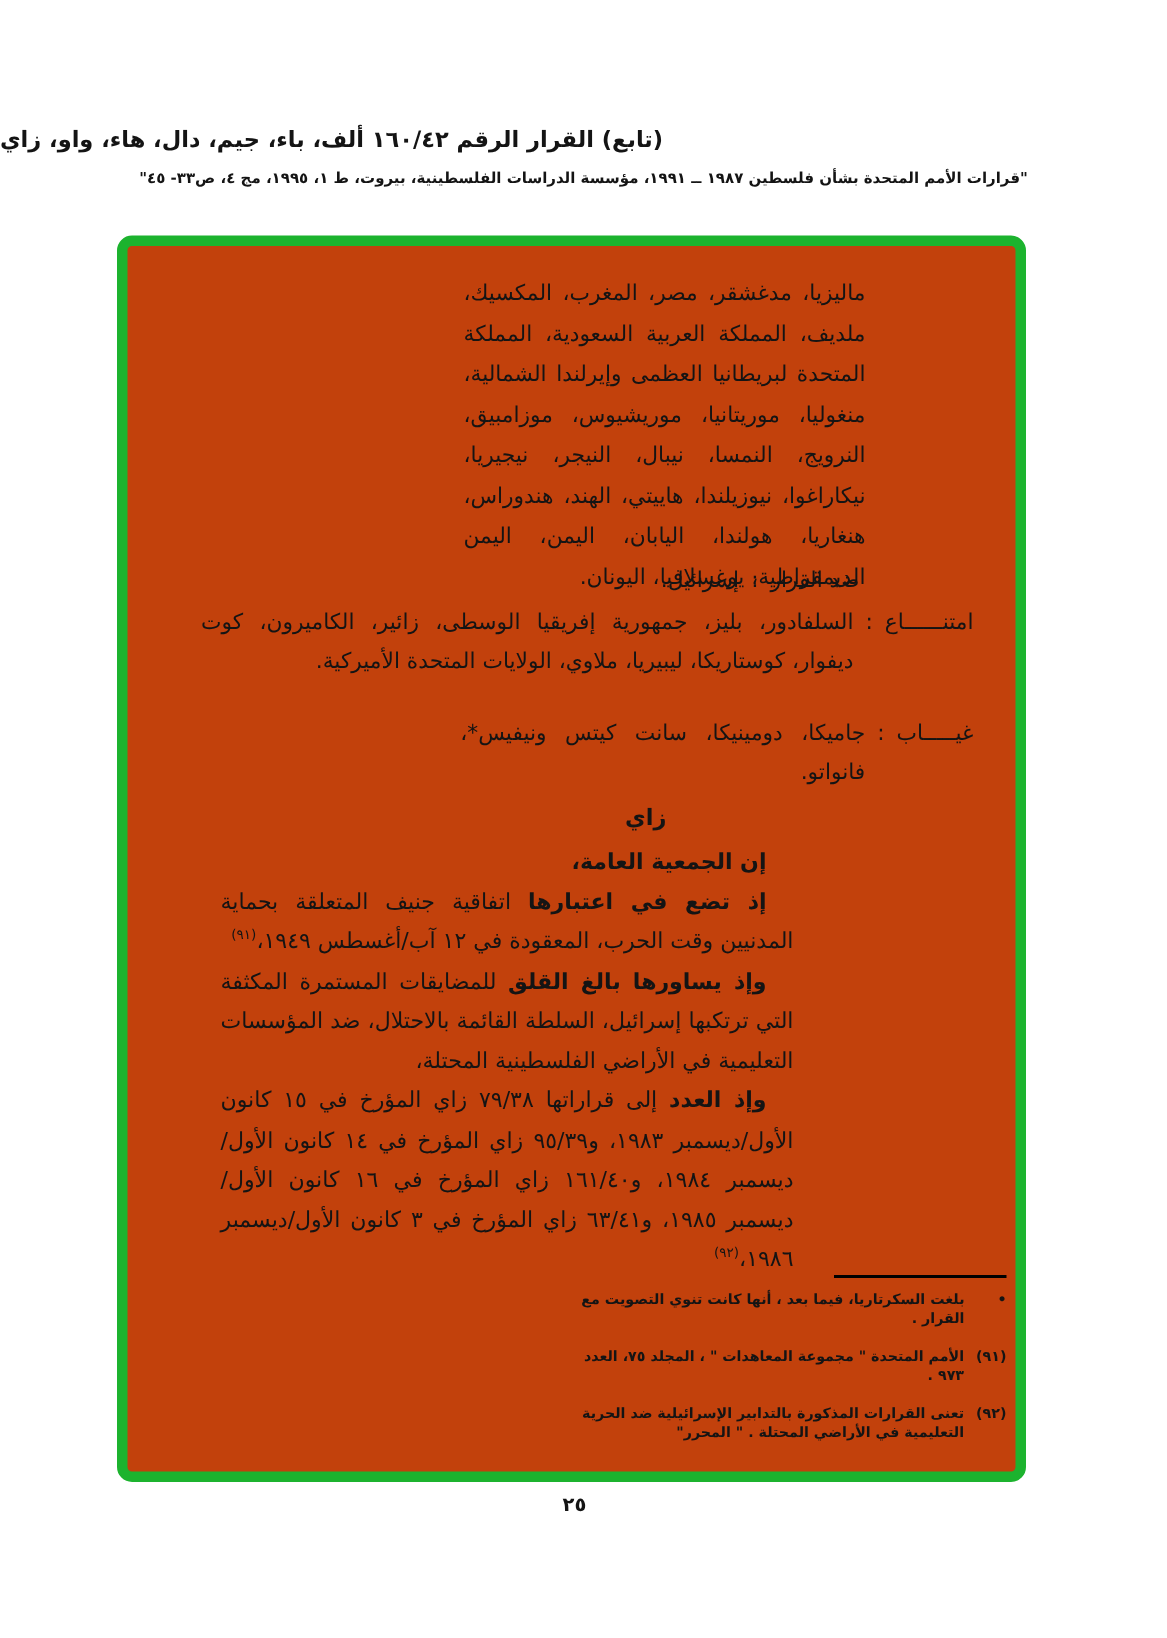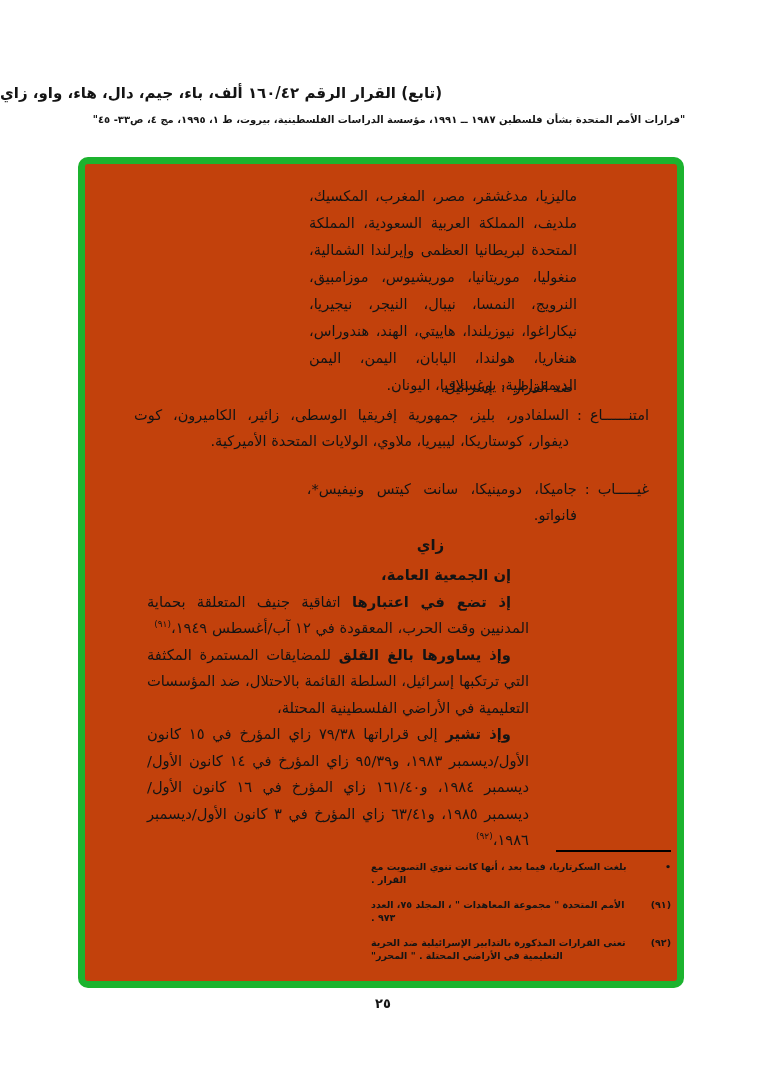--- a/index.html
+++ b/index.html
@@ -60,21 +60,21 @@
   .fn-sep{
     position:absolute;top:686px;right:6px;width:115px;
     border-top:2px solid #000;
   }
   .footnotes{
     position:absolute;top:696px;right:6px;width:300px;
     font-size:9.5px;font-weight:bold;line-height:13px;
   }
   .fn-row{display:flex;gap:8px;margin-bottom:12px;}
   .fn-marker{white-space:nowrap;min-width:20px;}
-  .fn-row .fn-text{flex:1;text-align:left;}
+  .fn-row .fn-text{flex:1;text-align:right;}
   .page-number{
     position:absolute;top:996px;left:348px;width:70px;
     text-align:center;font-weight:bold;font-size:13px;
   }
 </style>
 </head>
 <body>
 
 <div class="page">
 
@@ -103,21 +103,21 @@
       <span class="vsep">:</span>
       <span class="vvalue">جاميكا، دومينيكا، سانت كيتس ونيفيس*، فانواتو.</span>
     </div>
 
     <div class="section-heading">زاي</div>
 
     <div class="body-text">
       <p><span class="lead">إن الجمعية العامة،</span><span></span></p>
       <p><span class="lead">إذ تضع في اعتبارها</span><span> اتفاقية جنيف المتعلقة بحماية المدنيين وقت الحرب، المعقودة في ١٢ آب/أغسطس ١٩٤٩،</span><sup>(٩١)</sup></p>
       <p><span class="lead">وإذ يساورها بالغ القلق</span><span> للمضايقات المستمرة المكثفة التي ترتكبها إسرائيل، السلطة القائمة بالاحتلال، ضد المؤسسات التعليمية في الأراضي الفلسطينية المحتلة،</span><sup></sup></p>
-      <p><span class="lead">وإذ تشير</span><span> إلى قراراتها ٧٩/٣٨ زاي المؤرخ في ١٥ كانون الأول/ديسمبر ١٩٨٣، و٩٥/٣٩ زاي المؤرخ في ١٤ كانون الأول/ديسمبر ١٩٨٤، و١٦١/٤٠ زاي المؤرخ في ١٦ كانون الأول/ديسمبر ١٩٨٥، و٦٣/٤١ زاي المؤرخ في ٣ كانون الأول/ديسمبر ١٩٨٦،</span><sup>(٩٢)</sup></p>
+      <p><span class="lead">وإذ العدد</span><span> إلى قراراتها ٧٩/٣٨ زاي المؤرخ في ١٥ كانون الأول/ديسمبر ١٩٨٣، و٩٥/٣٩ زاي المؤرخ في ١٤ كانون الأول/ديسمبر ١٩٨٤، و١٦١/٤٠ زاي المؤرخ في ١٦ كانون الأول/ديسمبر ١٩٨٥، و٦٣/٤١ زاي المؤرخ في ٣ كانون الأول/ديسمبر ١٩٨٦،</span><sup>(٩٢)</sup></p>
     </div>
 
     <div class="fn-sep"></div>
 
     <div class="footnotes">
       <div class="fn-row">
         <span class="fn-marker">•</span>
         <span class="fn-text">بلغت السكرتاريا، فيما بعد ، أنها كانت تنوي التصويت مع القرار .</span>
       </div>
       <div class="fn-row">

